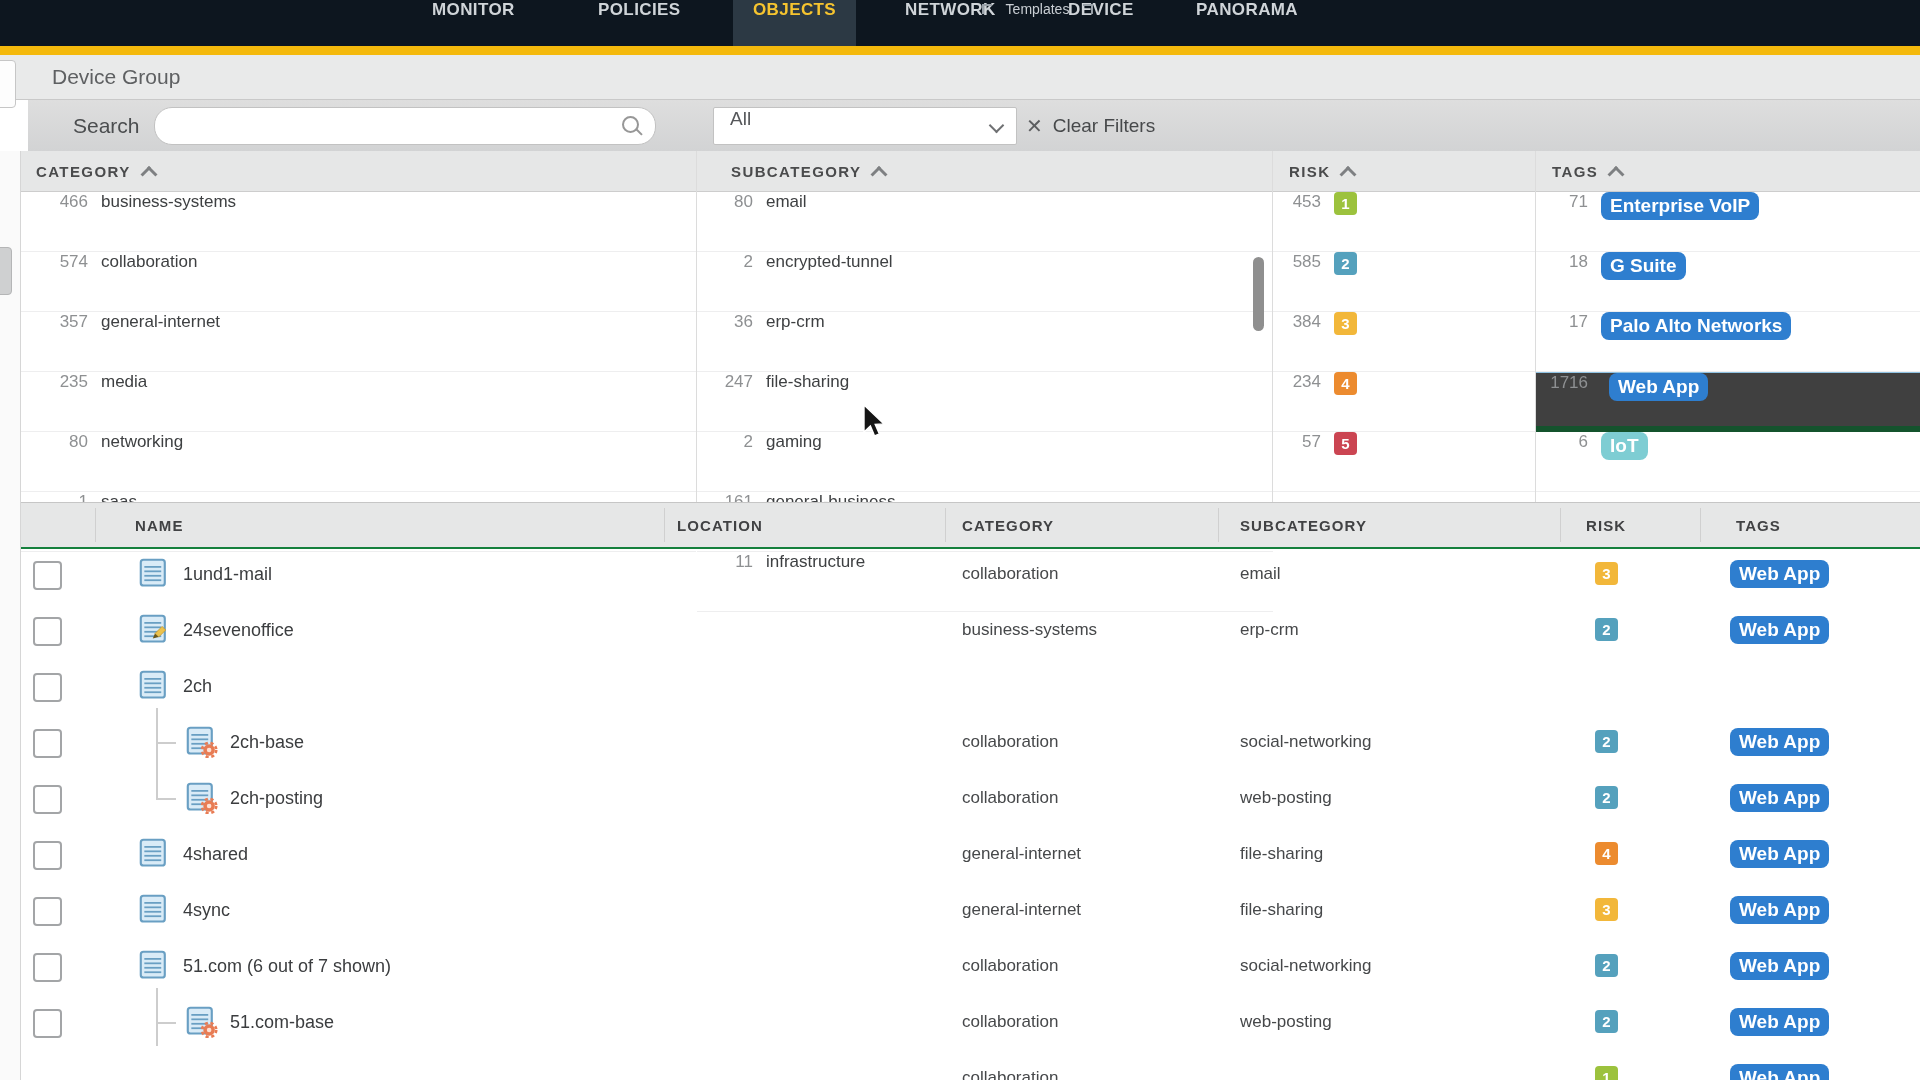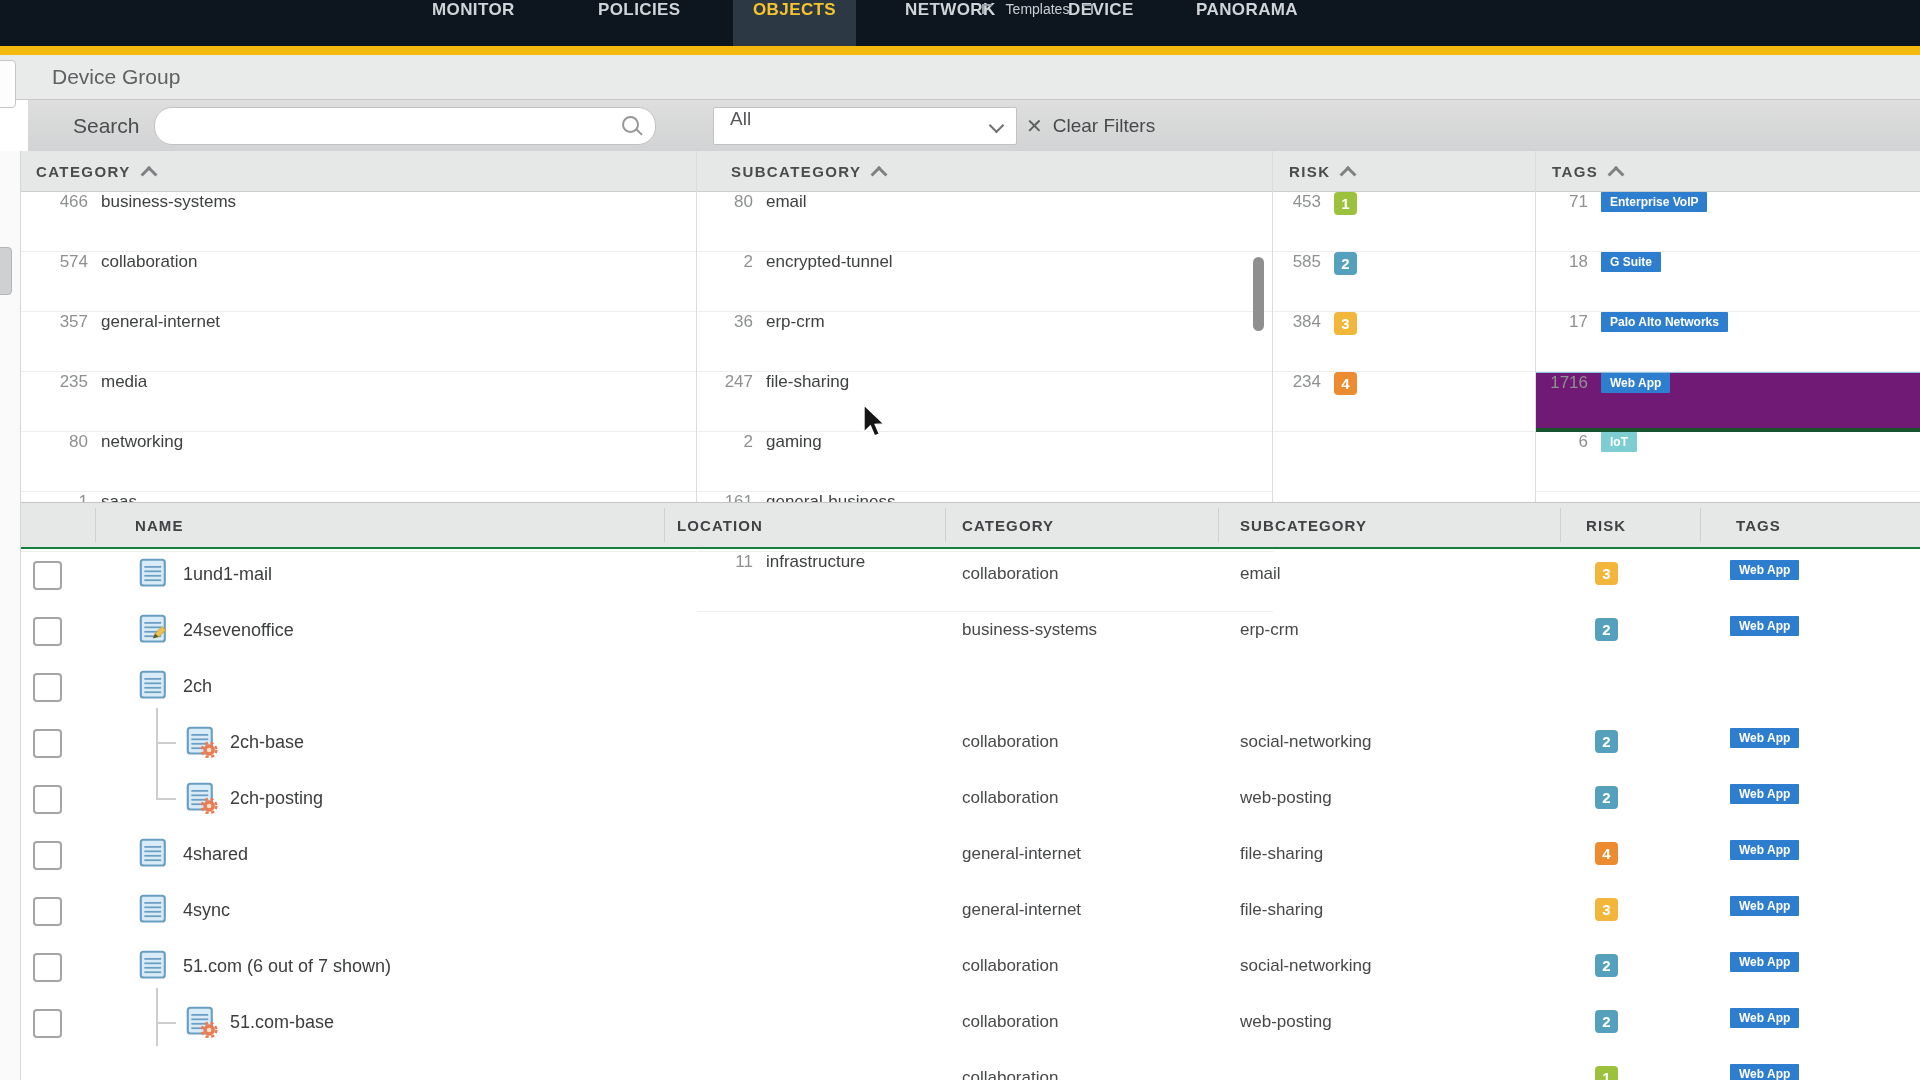--- a/index.html
+++ b/index.html
@@ -79,24 +79,24 @@
   .f-row{display:flex;align-items:flex-start;height:60px;border-bottom:1px solid #eeeeef;
     padding-left:4px;box-sizing:border-box;}
   .f-count{text-align:right;margin-right:13px;color:#8e9092;font-size:17px;flex:none;}
   .col-cat .f-count{width:64px;}
   .col-sub .f-count{width:52px;}
   .col-risk .f-count{width:44px;}
   .col-tags .f-count{width:48px;}
   .f-label{color:#3e4042;font-size:17px;}
   .risk-badge{display:inline-flex;align-items:center;justify-content:center;width:23px;
     height:23px;border-radius:4px;color:#fff;font-weight:700;font-size:15px;flex:none;}
-  .tag-badge{display:inline-block;padding:3px 9px;border-radius:1px;color:#fff;
-    font-weight:700;font-size:12px;white-space:nowrap;}
-  .tag-row.selected{background:#701a75;border-top:1px solid #8fc2e2;
-    border-bottom:4px solid #14532d;}
+  .tag-badge{display:inline-block;padding:3px 9px;border-radius:8px;color:#fff;
+    font-weight:700;font-size:19px;white-space:nowrap;}
+  .tag-row.selected{background:#404040;border-top:1px solid #8fc2e2;
+    border-bottom:6px solid #14532d;gap:8px;}
   .sub-scroll{position:absolute;right:9px;top:106px;width:11px;height:74px;background:#8f8f8f;
     border-radius:6px;}
 
   
   .thead{position:absolute;left:0;top:502px;width:1920px;height:44px;background:#e6e7e7;
     border-top:1px solid #c6c6c6;border-bottom:2px solid #15803d;}
   .th{position:absolute;top:0;height:100%;display:flex;align-items:center;font-size:15px;
     font-weight:700;color:#414244;letter-spacing:1.1px;}
   .th:nth-of-type(1){left:135px;}
   .th:nth-of-type(2){left:677px;}
@@ -273,20 +273,24 @@
     <span class="risk-badge" style="background: rgb(85, 161, 189);">2</span>
   </div>
           <div class="f-row">
     <span class="f-count">384</span>
     <span class="risk-badge" style="background: rgb(242, 183, 58);">3</span>
   </div>
           <div class="f-row">
     <span class="f-count">234</span>
     <span class="risk-badge" style="background: rgb(236, 139, 47);">4</span>
   </div>
+          <div class="f-row">
+    <span class="f-count">57</span>
+    <span class="risk-badge" style="background: rgb(203, 69, 82);">5</span>
+  </div>
         </div>
     </div>
     <div class="fcol col-tags">
       <div class="fh">
         <span>TAGS</span>
         <span class="caret-up"></span>
       </div>
       <div>
           <div class="f-row tag-row">
     <span class="f-count">71</span>

